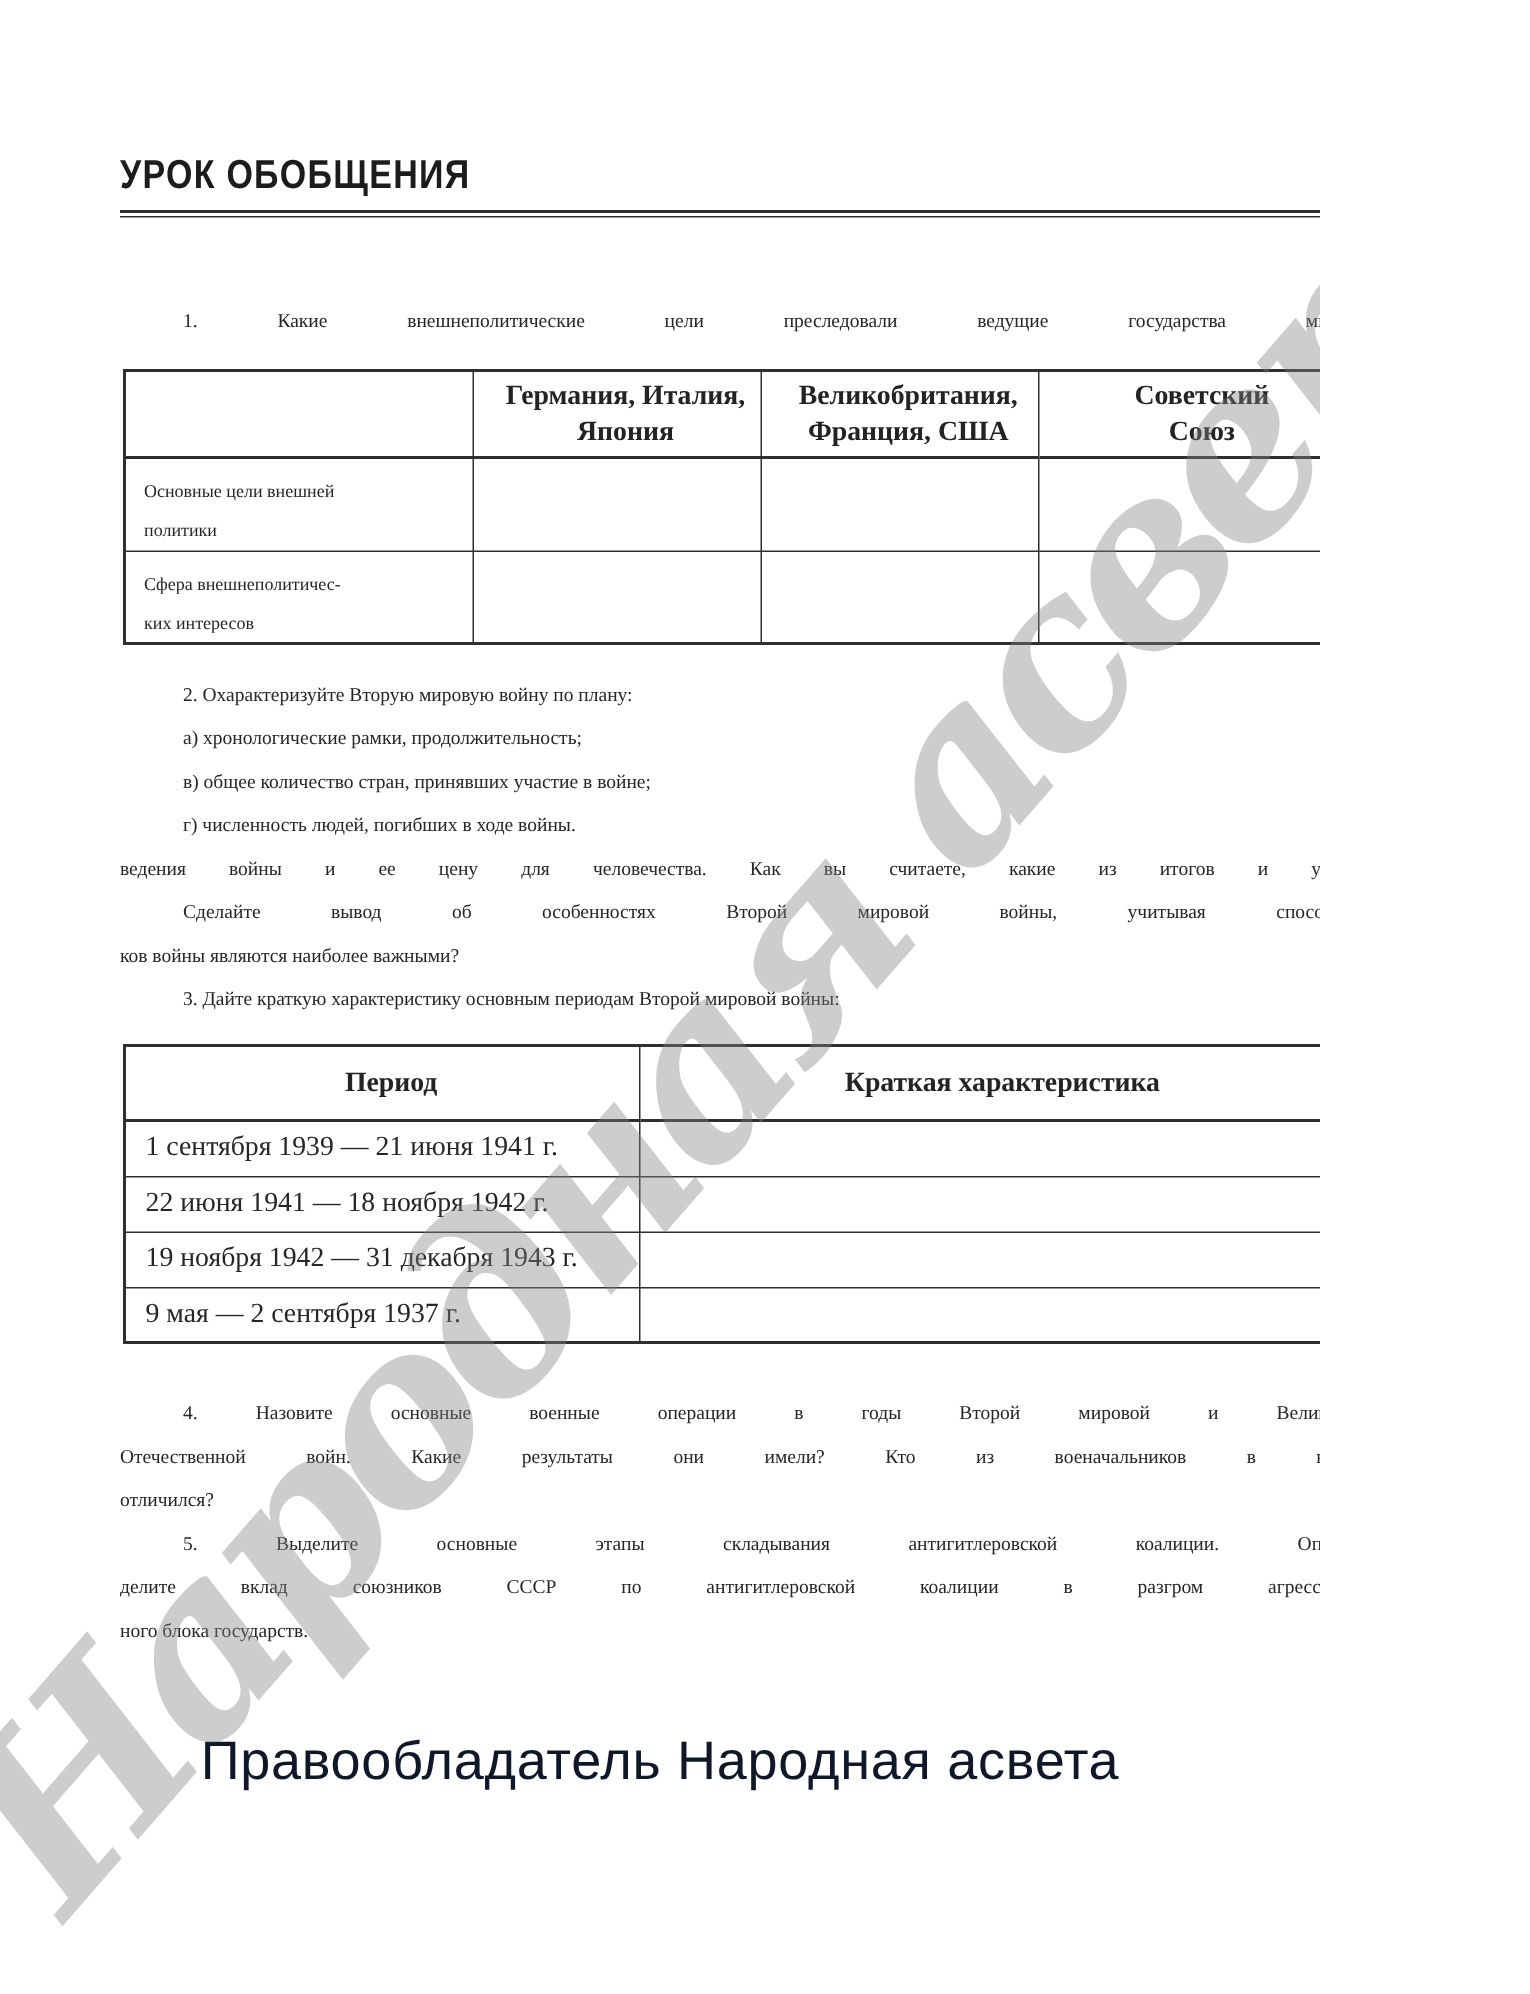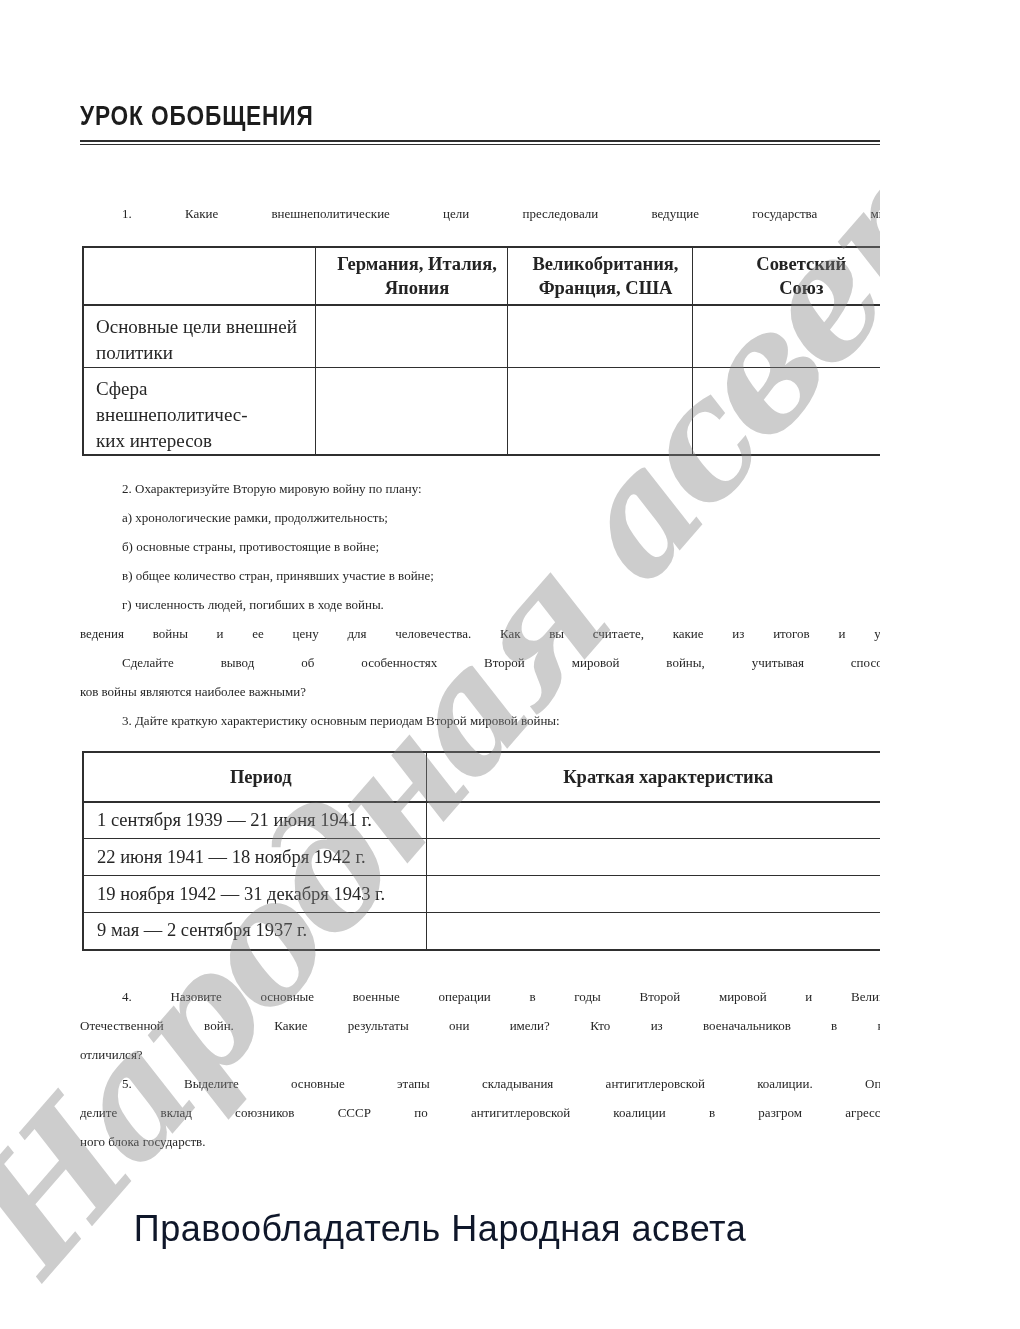--- a/index.html
+++ b/index.html
@@ -60,21 +60,21 @@
     white-space: pre-line;
     color: #232323;
     padding-left: 12px;
   }
   .t1 { margin-top: 18px; }
   .t1 tr.head { height: 58px; }
   .t1 tr.body { height: 62px; }
   .t1 td.lbl {
     vertical-align: top;
     padding: 8px 12px 0 12px;
-    font-size: 19px;
+    font-size: 12px;
     line-height: 26px;
     white-space: pre-line;
   }
   .t2 { margin-top: 16px; }
   .t2 tr.head { height: 50px; }
   .t2 tr.body { height: 37px; }
   .t2 td.period {
     padding-left: 13px;
     font-size: 18.5px;
     vertical-align: middle;
@@ -148,21 +148,20 @@
         <td></td>
         <td></td>
         <td></td>
       </tr>
     </tbody>
   </table>
 
   <div class="para list q2">
       <div class="ln first">2. Охарактеризуйте Вторую мировую войну по плану:</div>
       <div class="ln">а) хронологические рамки, продолжительность;</div>
-      <div class="ln">б) основные страны, противостоящие в войне;</div>
       <div class="ln">в) общее количество стран, принявших участие в войне;</div>
       <div class="ln last">г) численность людей, погибших в ходе войны.</div>
     </div>
   <div class="para jus">
       <div class="ln">ведения войны и ее цену для человечества. Как вы считаете, какие из итогов и уро-</div>
       <div class="ln first">Сделайте вывод об особенностях Второй мировой войны, учитывая способы</div>
       <div class="ln last">ков войны являются наиболее важными?</div>
     </div>
   <div class="para jus">
       <div class="ln first last">3. Дайте краткую характеристику основным периодам Второй мировой войны:</div>

